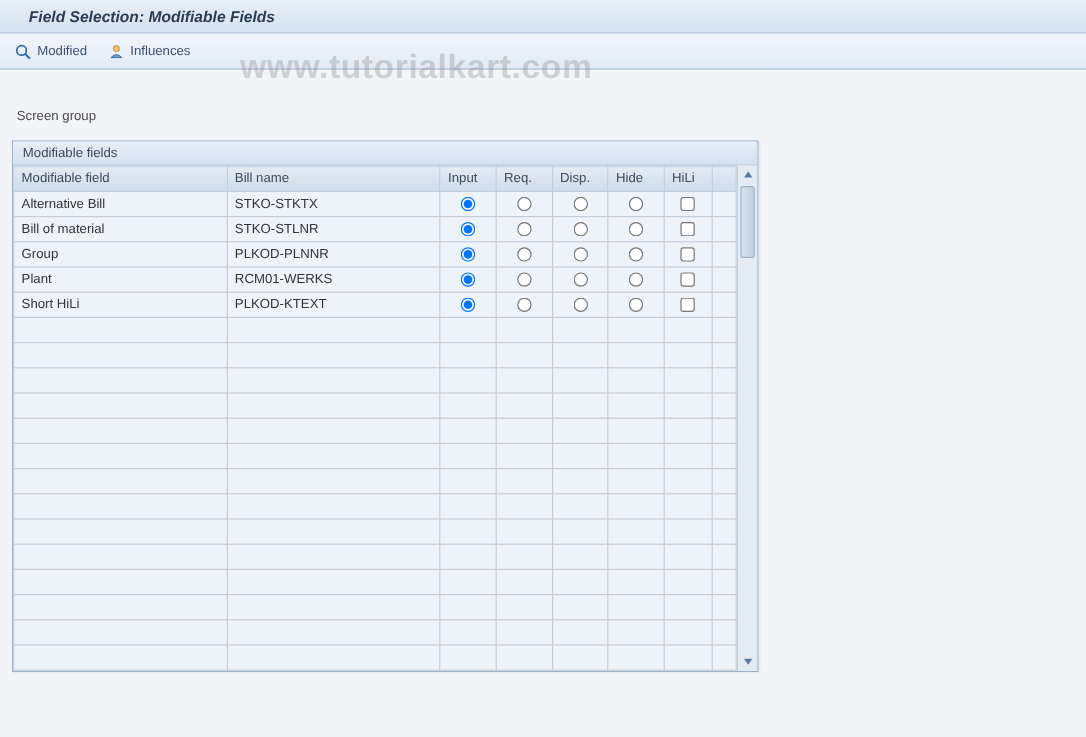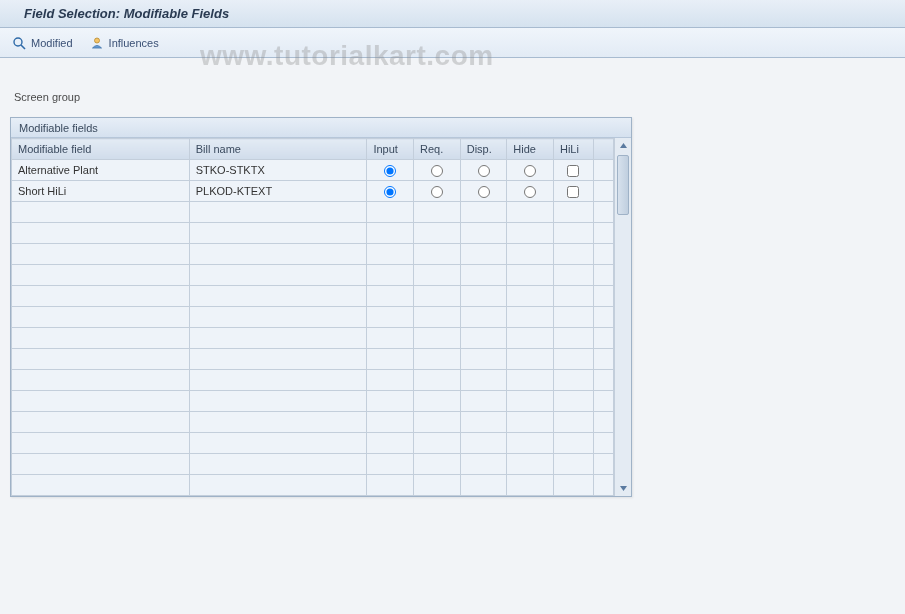--- a/index.html
+++ b/index.html
@@ -139,26 +139,56 @@
               <th>Input</th>
               <th>Req.</th>
               <th>Disp.</th>
               <th>Hide</th>
               <th>HiLi</th>
               <th class="col-corner"></th>
             </tr>
           </thead>
           <tbody id="grid-body">
               <tr>
-                <td>Alternative Plant</td>
+                <td>Alternative Bill</td>
                 <td>STKO-STKTX</td>
                 <td class="center"><input type="radio" name="r0" checked="" style=""></td>
                 <td class="center"><input type="radio" name="r0" style=""></td>
                 <td class="center"><input type="radio" name="r0" style=""></td>
                 <td class="center"><input type="radio" name="r0" style=""></td>
+                <td class="center"><input type="checkbox" style=""></td>
+                <td class="center"></td>
+              </tr>
+              <tr>
+                <td>Bill of material</td>
+                <td>STKO-STLNR</td>
+                <td class="center"><input type="radio" name="r1" checked="" style=""></td>
+                <td class="center"><input type="radio" name="r1" style=""></td>
+                <td class="center"><input type="radio" name="r1" style=""></td>
+                <td class="center"><input type="radio" name="r1" style=""></td>
+                <td class="center"><input type="checkbox" style=""></td>
+                <td class="center"></td>
+              </tr>
+              <tr>
+                <td>Group</td>
+                <td>PLKOD-PLNNR</td>
+                <td class="center"><input type="radio" name="r2" checked="" style=""></td>
+                <td class="center"><input type="radio" name="r2" style=""></td>
+                <td class="center"><input type="radio" name="r2" style=""></td>
+                <td class="center"><input type="radio" name="r2" style=""></td>
+                <td class="center"><input type="checkbox" style=""></td>
+                <td class="center"></td>
+              </tr>
+              <tr>
+                <td>Plant</td>
+                <td>RCM01-WERKS</td>
+                <td class="center"><input type="radio" name="r4" checked="" style=""></td>
+                <td class="center"><input type="radio" name="r4" style=""></td>
+                <td class="center"><input type="radio" name="r4" style=""></td>
+                <td class="center"><input type="radio" name="r4" style=""></td>
                 <td class="center"><input type="checkbox" style=""></td>
                 <td class="center"></td>
               </tr>
               <tr>
                 <td>Short HiLi</td>
                 <td>PLKOD-KTEXT</td>
                 <td class="center"><input type="radio" name="r5" checked="" style=""></td>
                 <td class="center"><input type="radio" name="r5" style=""></td>
                 <td class="center"><input type="radio" name="r5" style=""></td>
                 <td class="center"><input type="radio" name="r5" style=""></td>

